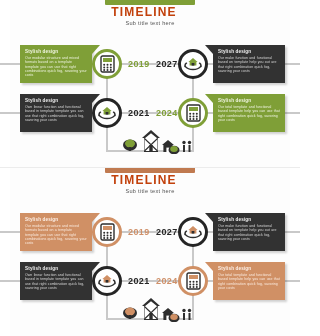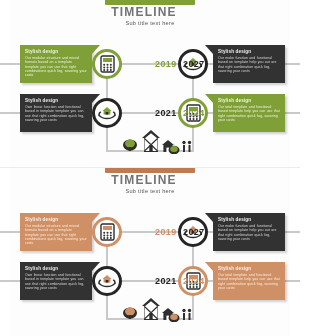--- a/index.html
+++ b/index.html
@@ -17,21 +17,21 @@
     background:#fdfdfd;
   }
   
   .topbar{
     position:absolute;left:105px;top:0;width:90px;height:5px;
     border-radius:0 0 1px 1px;
   }
   
   .title{
     position:absolute;left:0;right:12px;top:6px;text-align:center;
-    font-size:12px;font-weight:bold;letter-spacing:1.2px;color:#737373;
+    font-size:12px;font-weight:bold;letter-spacing:1.2px;color:#c2410c;
     line-height:13px;
   }
   .subtitle{
     position:absolute;left:0;right:0;top:20px;text-align:center;
     font-size:5.6px;color:#555;letter-spacing:.3px;
   }
   
   .rail{position:absolute;height:2px;background:#c9c9c9;}
   .rail-top{left:0;width:300px;top:63px;}
   .rail-bot{left:0;width:300px;top:112px;}
@@ -66,21 +66,21 @@
     position:absolute;width:30px;height:30px;border-radius:50%;
     box-sizing:border-box;background:#ffffff;
     display:flex;align-items:center;justify-content:center;
   }
   .node.green{border:3px solid #7f9f37;}
   .node.terra{border:3px solid #d09065;}
   .node.dark{border:3px solid #252525;}
   .node svg{display:block;}
   
   .year{
-    position:absolute;font-size:9px;font-weight:bold;letter-spacing:.4px;margin-left:27px;
+    position:absolute;font-size:9px;font-weight:bold;letter-spacing:.4px;
   }
   .year.green{color:#7f9f37;}
   .year.terra{color:#cf9069;}
   .year.dark{color:#262626;}
   
   .village{position:absolute;left:118px;top:128px;width:76px;height:26px;}
   .village svg{display:block;}
   .divider{position:absolute;left:0;top:167px;width:300px;height:1px;background:#ececec;}
 </style>
 </head>

